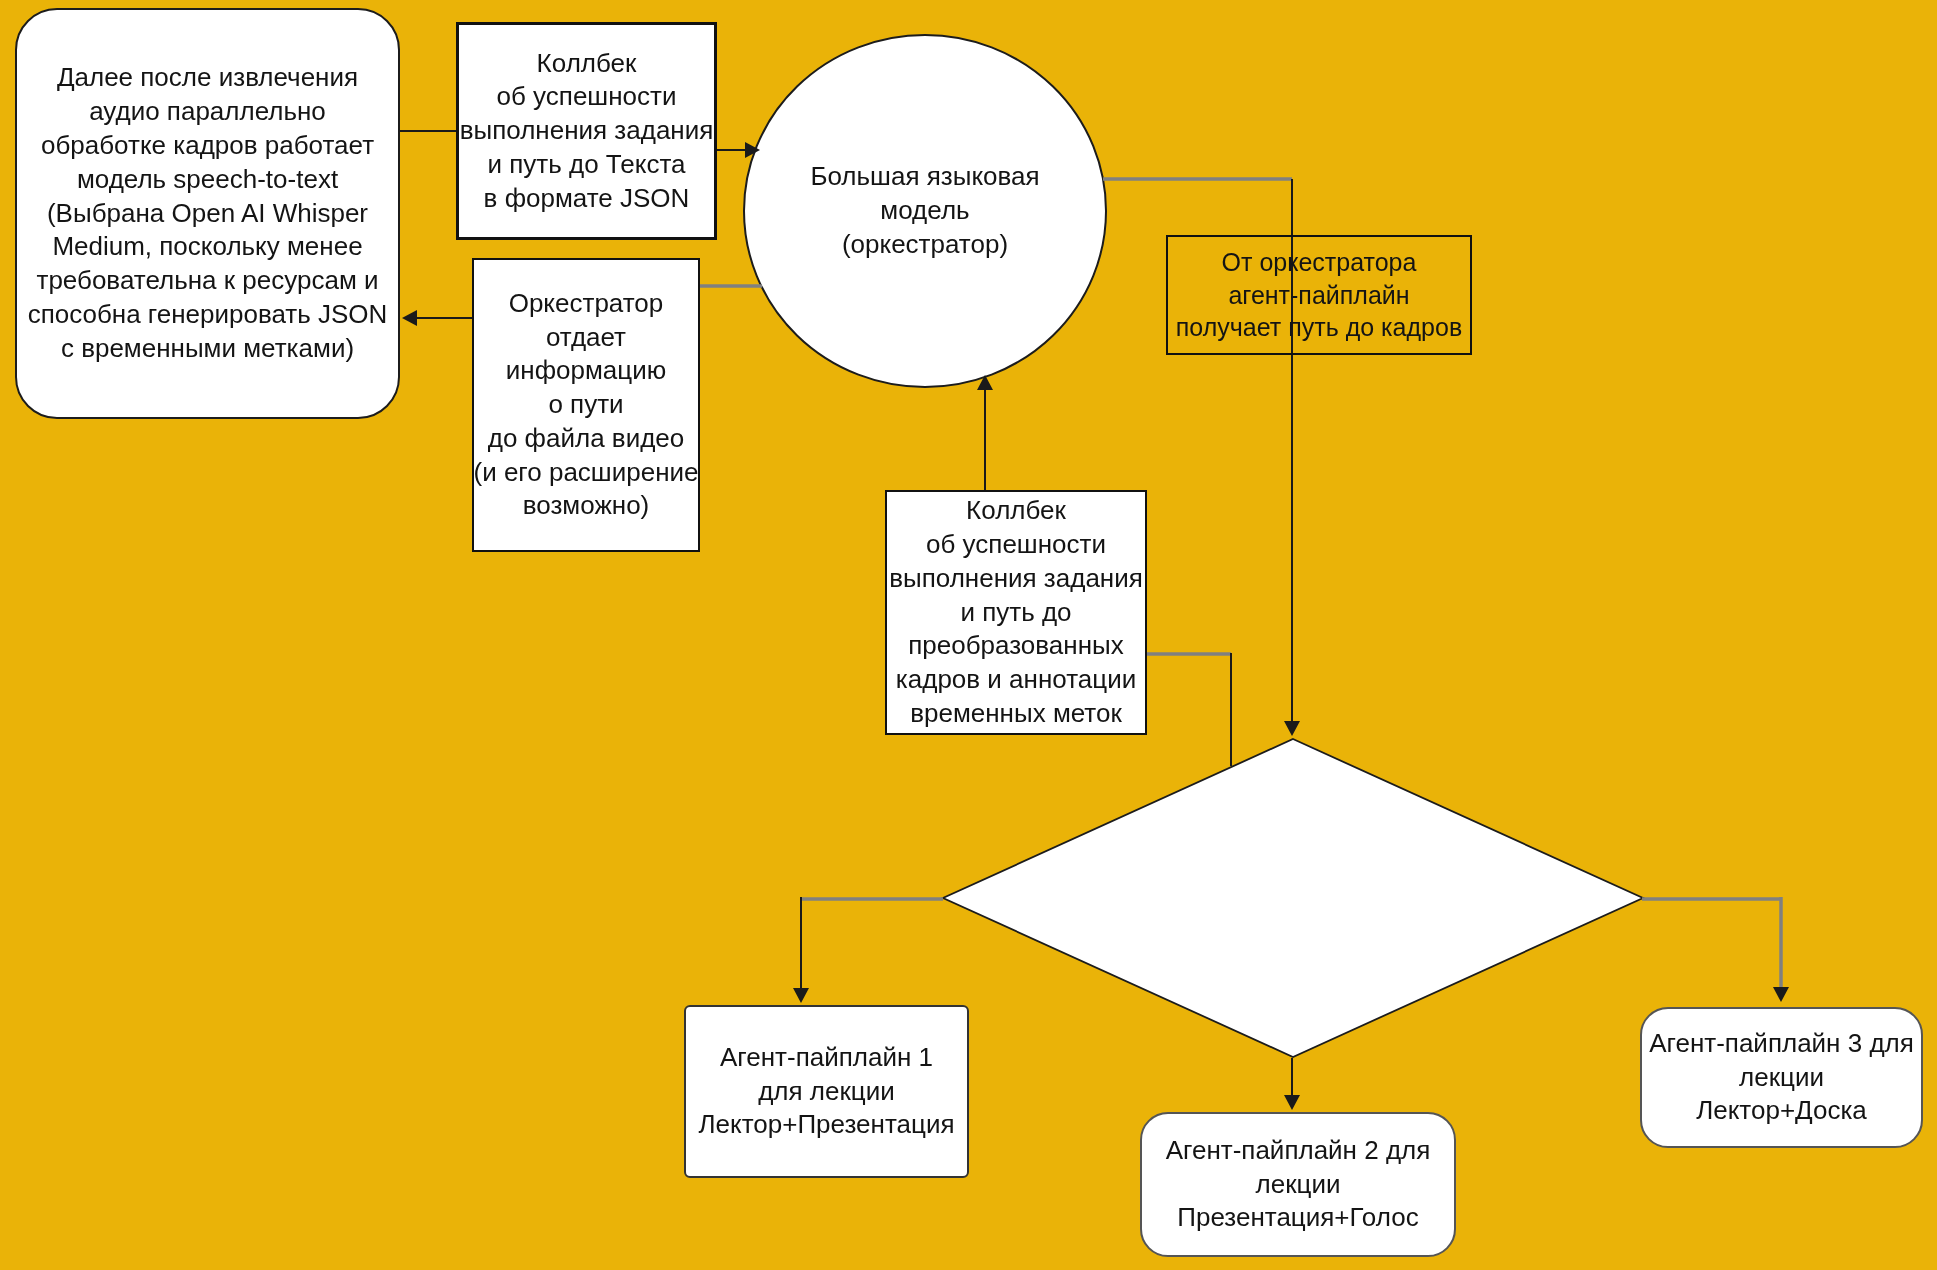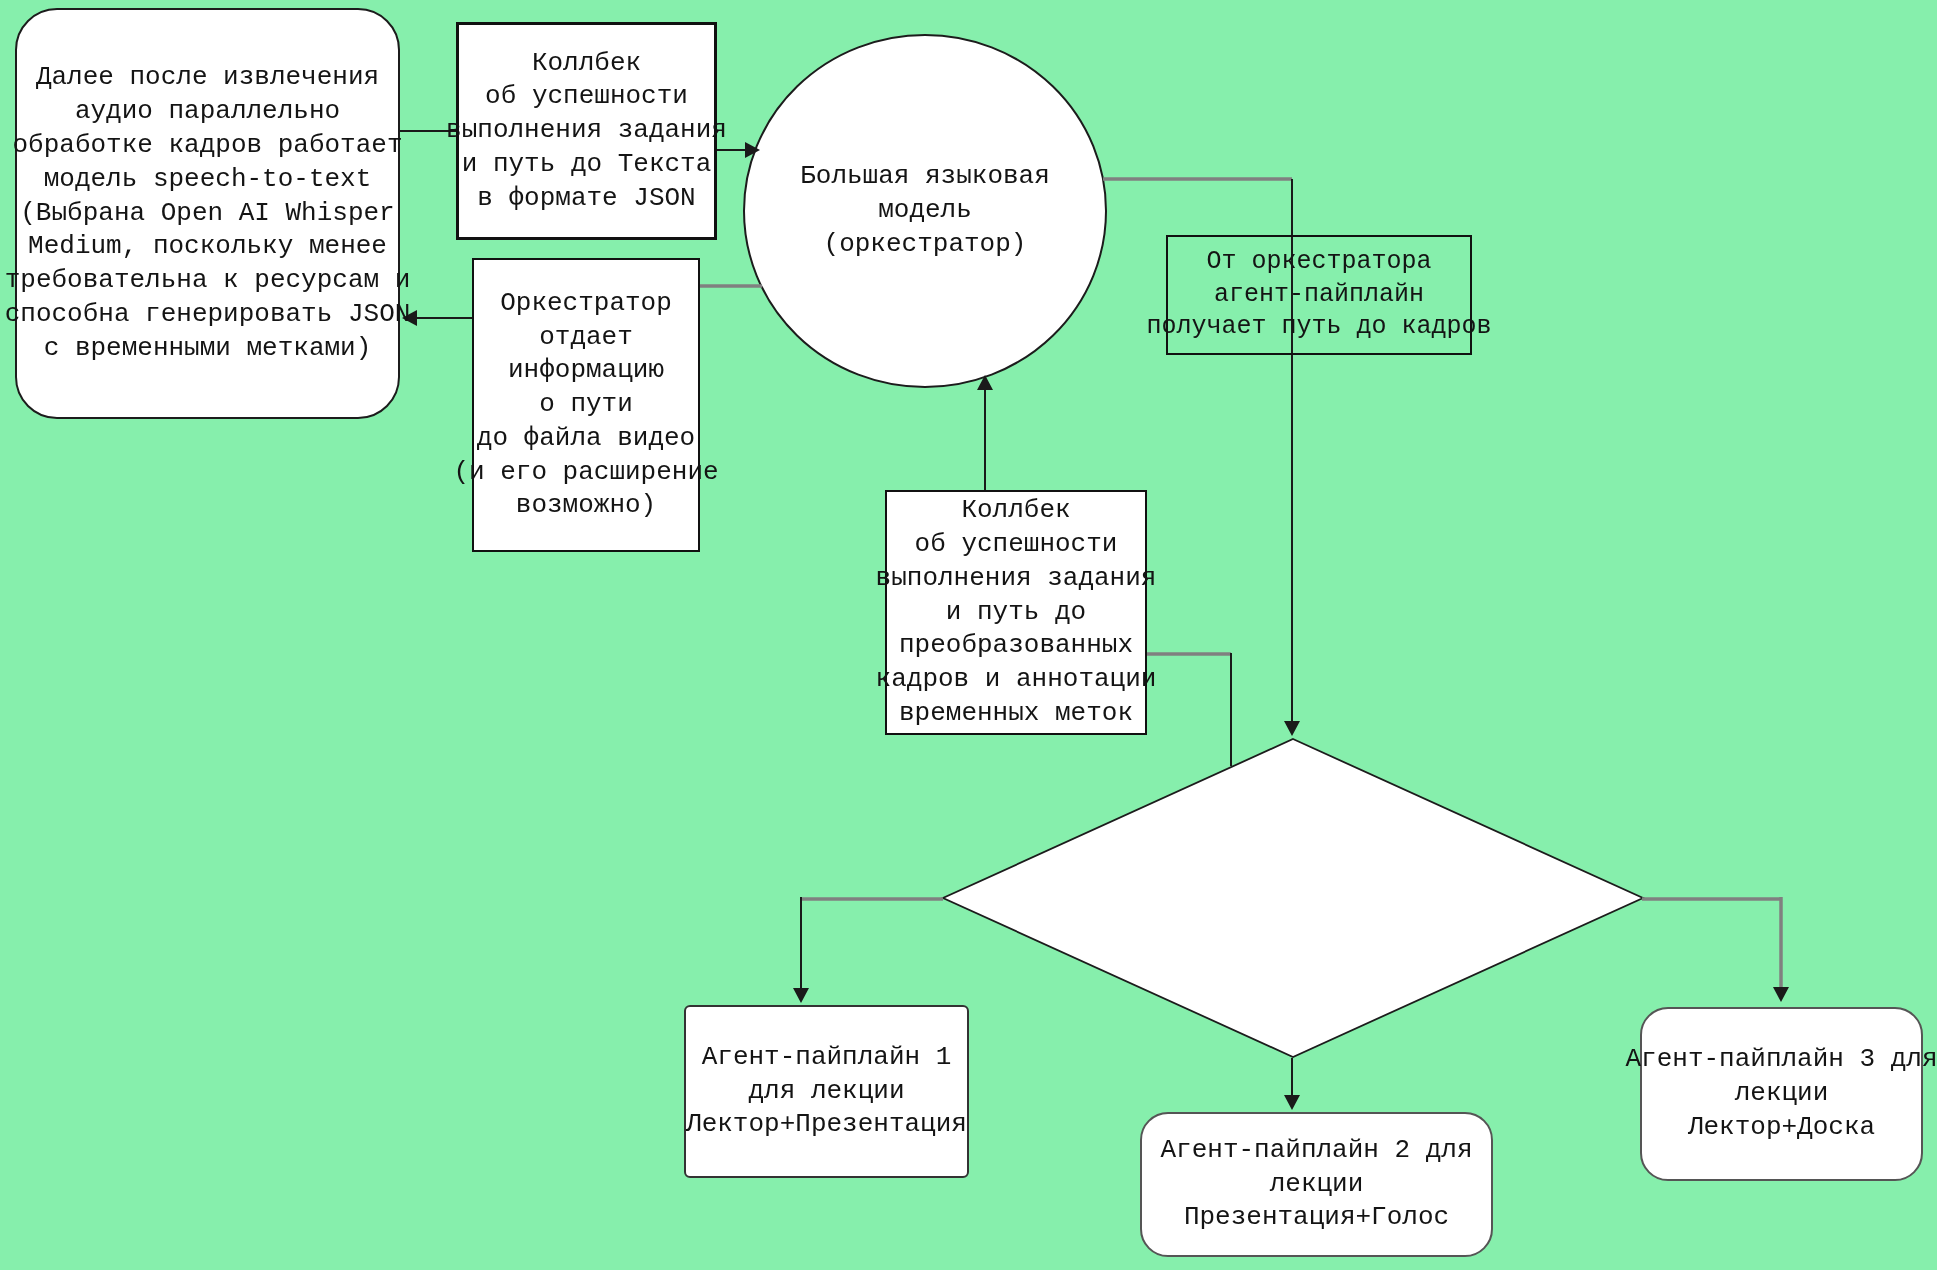--- a/index.html
+++ b/index.html
@@ -1,22 +1,22 @@
 <!DOCTYPE html>
 <html><head>
 <meta charset="utf-8">
 <style>
   html,body{margin:0;padding:0;background:#ffffff;}
   #canvas{
     position:relative;
     width:1937px;
     height:1270px;
-    background:#86efac;
+    background:#eab308;
     overflow:hidden;
-    font-family:Liberation Mono, monospace;
+    font-family:Liberation Sans, sans-serif;
   }
   #shape-layer{
     position:absolute;
     left:0;top:0;width:1937px;height:1270px;
   }
   .node{
     position:absolute;
     display:flex;
     align-items:center;
     justify-content:center;
@@ -50,26 +50,26 @@
   .node-callback-frames{
     left:885px;top:490px;width:262px;height:245px;
     border:2.5px solid #111111;
   }
   .node-pipeline1{
     left:684px;top:1005px;width:285px;height:173px;
     border:2.5px solid #333333;
     border-radius:6px;
   }
   .node-pipeline2{
-    left:1140px;top:1112px;width:353px;height:145px;
+    left:1140px;top:1112px;width:316px;height:145px;
     border:2.5px solid #555555;
     border-radius:28px;
   }
   .node-pipeline3{
-    left:1640px;top:1007px;width:283px;height:174px;
+    left:1640px;top:1007px;width:283px;height:141px;
     border:2.5px solid #555555;
     border-radius:28px;
   }
   .label{
     background:transparent;
     border:none;
   }
   .llm-label{
     left:745px;top:150px;width:360px;height:122px;
   }

